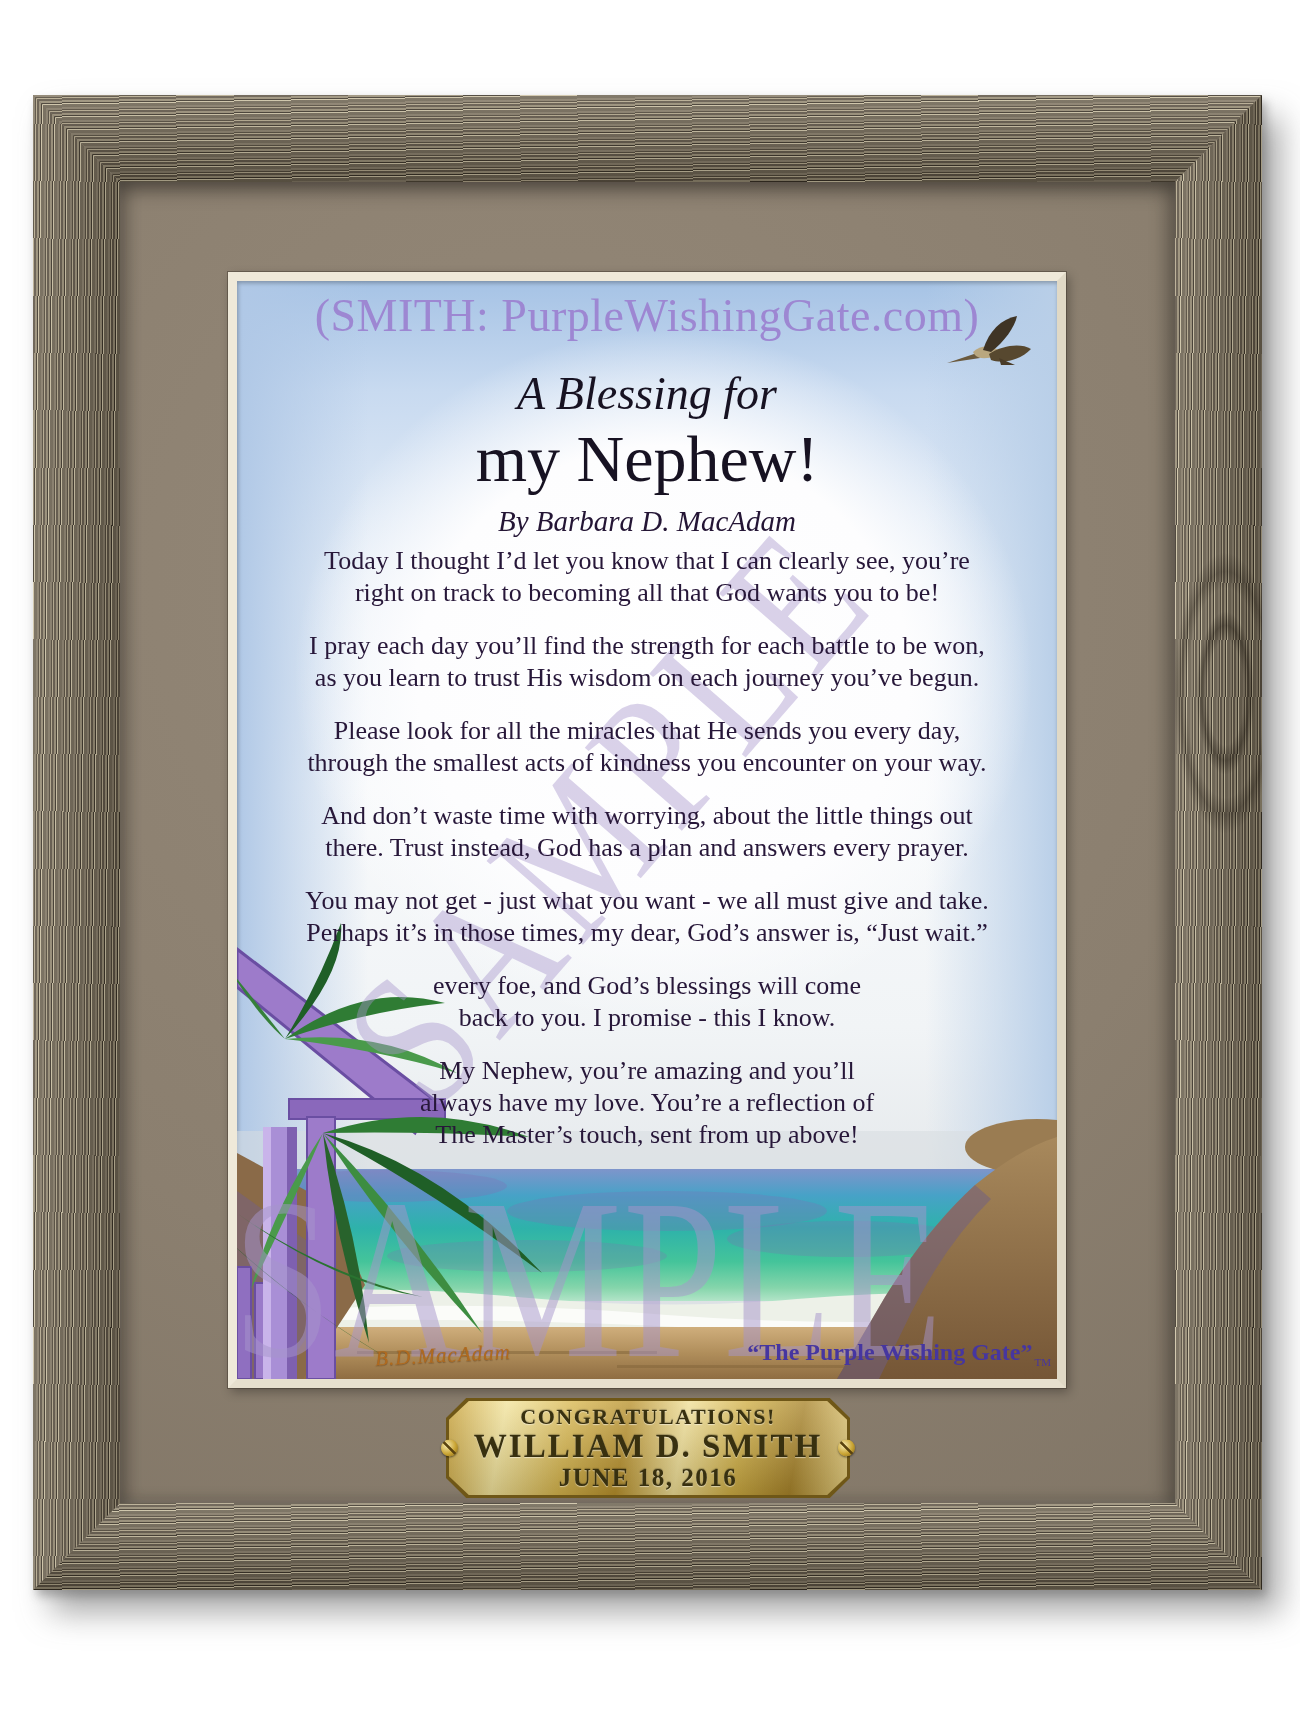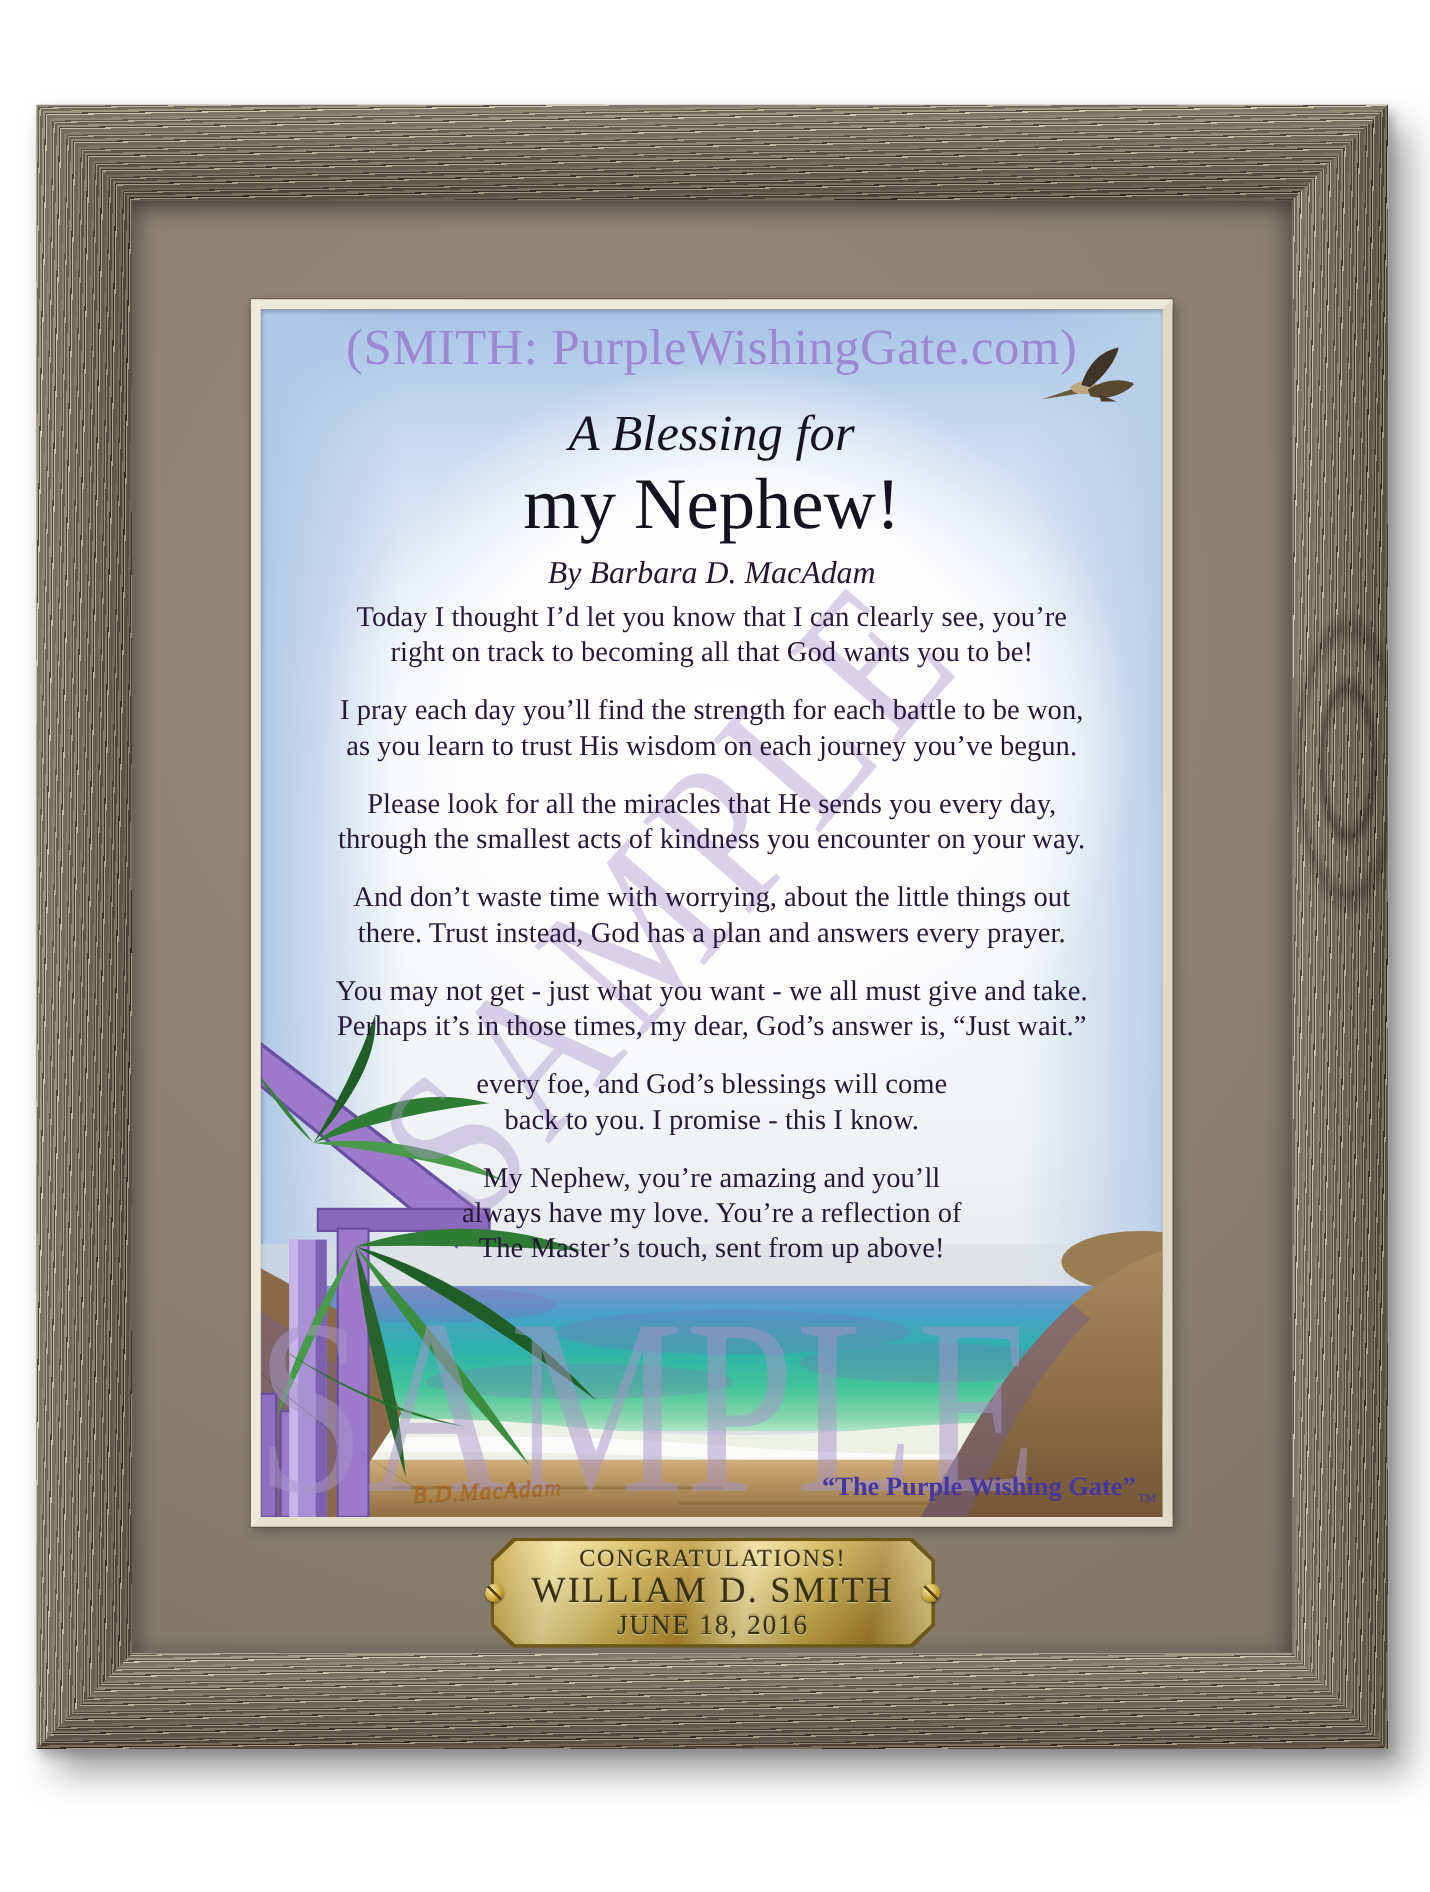--- a/index.html
+++ b/index.html
@@ -90,21 +90,21 @@
           clip-path:polygon(5% 0%,95% 0%,100% 20%,100% 80%,95% 100%,5% 100%,0% 80%,0% 20%);
           filter:drop-shadow(0 3px 4px rgba(0,0,0,.45));}
   .plaque-face{position:absolute;inset:3px;
           clip-path:polygon(5% 0%,95% 0%,100% 20%,100% 80%,95% 100%,5% 100%,0% 80%,0% 20%);
           background:
             linear-gradient(180deg, rgba(255,255,255,.22), rgba(0,0,0,.16)),
             linear-gradient(100deg,#c8a137 0%,#f3e49c 14%,#d7b64e 30%,#b8912c 44%,
                             #f0df96 58%,#cfae44 72%,#a8842a 86%,#e6cf7f 100%);
           display:flex;flex-direction:column;align-items:center;justify-content:center;}
   .plq{color:#38300f;text-shadow:0 1px 1px rgba(255,255,255,.5),0 -1px 1px rgba(0,0,0,.25);
-       line-height:1.08;white-space:nowrap;}
+       line-height:1.08;white-space:nowrap;font-weight:bold;}
   .plq1{font-size:22px;letter-spacing:1.5px;}
   .plq2{font-size:33px;letter-spacing:2px;}
   .plq3{font-size:25px;letter-spacing:1.5px;}
   .screw{position:absolute;top:50%;width:17px;height:17px;border-radius:50%;
          transform:translateY(-50%);
          background:
            linear-gradient(45deg, rgba(0,0,0,0) 44%, #5a430f 46% 54%, rgba(0,0,0,0) 56%),
            radial-gradient(circle at 35% 35%, #f7eab0, #c9a433 55%, #7a5c16 100%);
          box-shadow:0 1px 2px rgba(0,0,0,.5);}
   .screw-l{left:-5px;}

